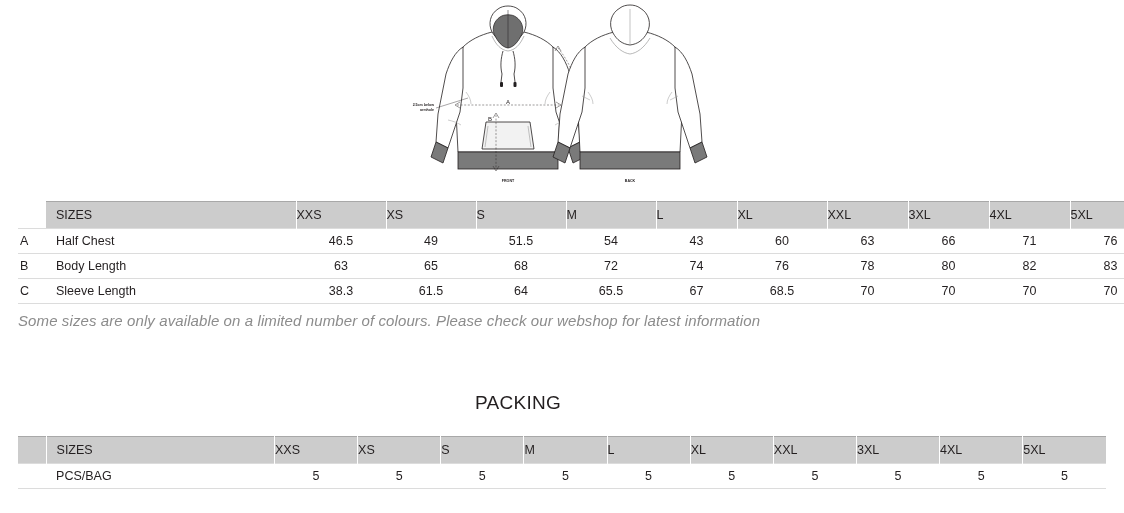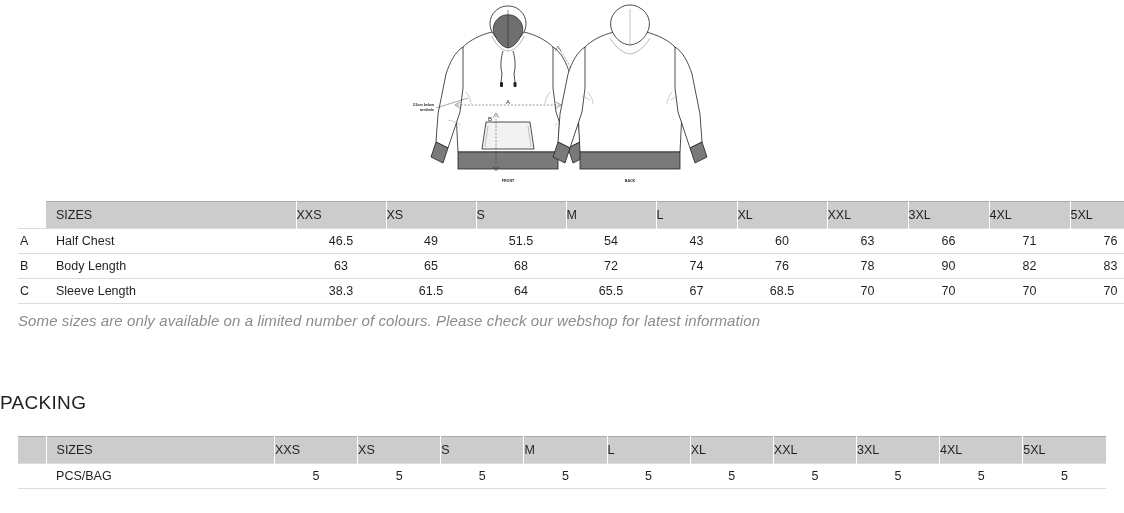--- a/index.html
+++ b/index.html
@@ -112,21 +112,21 @@
     color: #8c8c8c;
     letter-spacing: 0.1px;
   }
 
   
   .packing-heading {
     position: absolute;
     left: 0;
     top: 392px;
     width: 1036px;
-    text-align: left;
+    text-align: center;
     font-size: 19px;
     color: #231f20;
     letter-spacing: 0.3px;
   }
 
   .illo-label {
     font-size: 3.6px;
     fill: #231f20;
     font-family: "Liberation Sans", sans-serif;
     font-weight: bold;
@@ -303,21 +303,21 @@
         <tr>
           <td class="key-col">B</td>
           <td class="label-col">Body Length</td>
           <td>63</td>
           <td>65</td>
           <td>68</td>
           <td>72</td>
           <td>74</td>
           <td>76</td>
           <td>78</td>
-          <td>90</td>
+          <td>80</td>
           <td>82</td>
           <td>83</td>
         </tr>
         <tr>
           <td class="key-col">C</td>
           <td class="label-col">Sleeve Length</td>
           <td>38.3</td>
           <td>61.5</td>
           <td>64</td>
           <td>65.5</td>

